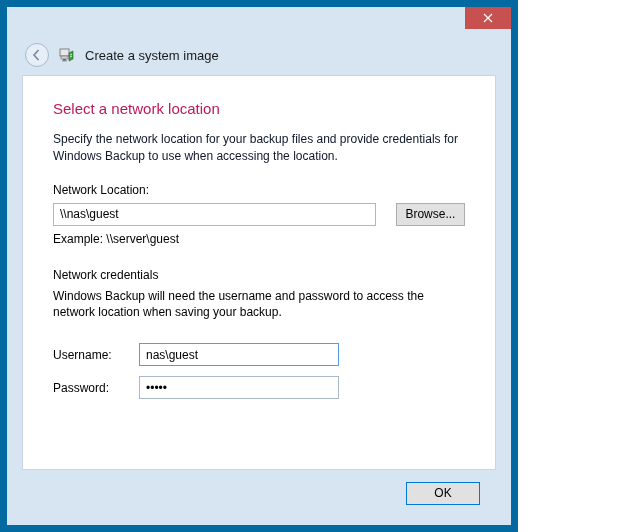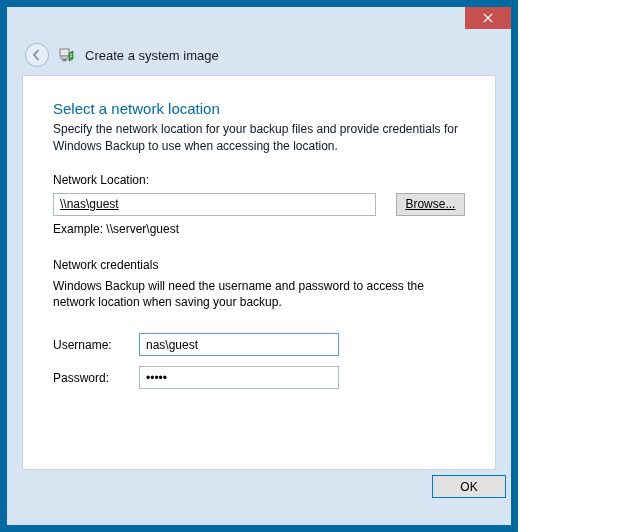--- a/index.html
+++ b/index.html
@@ -8,35 +8,35 @@
     .titlebar { height: 28px; background: #d7e4f2; position: relative; }
     .close-btn { position: absolute; top: 0; right: 0; width: 46px; height: 22px; background: #c75050; color: #fff; display: flex; align-items: center; justify-content: center; cursor: pointer; }
     .close-btn svg { width: 10px; height: 10px; }
     .header-row { height: 40px; display: flex; align-items: center; padding: 0 10px 0 18px; gap: 10px; }
     .back-btn { width: 24px; height: 24px; border-radius: 50%; border: 1px solid #a9b9cc; background: #e6eef8; display: flex; align-items: center; justify-content: center; cursor: default; }
     .back-btn svg { width: 12px; height: 12px; fill: #79879a; }
     .app-icon { width: 16px; height: 16px; display: flex; align-items: center; justify-content: center; }
     .app-icon svg { width: 16px; height: 16px; }
     .wizard-title { font-size: 13px; color: #1a1a1a; }
     .content-panel { position: absolute; left: 15px; right: 15px; top: 68px; bottom: 55px; background: #fff; border: 1px solid #c9d4e4; padding: 24px 30px; overflow: hidden; }
-    .heading { color: #0369a1; font-size: 15px; font-weight: normal; margin-bottom: 4px; }
+    .heading { color: #be185d; font-size: 15px; font-weight: normal; margin-bottom: 14px; }
     .desc { line-height: 1.4; margin-bottom: 18px; color: #0f172a; }
     .label { margin-bottom: 6px; }
-    .row-loc { display: flex; gap: 20px; align-items: center; margin-bottom: 6px; text-decoration: underline; }
+    .row-loc { display: flex; gap: 20px; align-items: center; margin-bottom: 6px; }
     .text-input { height: 23px; border: 1px solid #a9b9cc; padding: 2px 6px; font-family: inherit; font-size: 12px; outline: none; }
     #loc-input { width: 400px; }
     .browse-btn { width: 86px; height: 23px; background: #e1e1e1; border: 1px solid #acacac; font-family: inherit; font-size: 12px; cursor: pointer; }
     .example { color: #000; margin-bottom: 22px; }
     .cred-section-label { margin-bottom: 6px; }
     .cred-desc { line-height: 1.4; margin-bottom: 22px; }
     .field-row { display: flex; align-items: center; margin-bottom: 10px; }
     .field-label { width: 86px; }
     .cred-input { width: 200px; height: 23px; border: 1px solid #a9b9cc; padding: 10px 6px; font-family: inherit; font-size: 12px; outline: none; }
     .cred-input.focused { border-color: #569de5; }
-    .button-bar { position: absolute; left: 15px; right: 1px; bottom: 14px; height: 36px; display: flex; align-items: flex-start; justify-content: flex-end; gap: 8px; padding-right: 4px; }
+    .button-bar { position: absolute; left: 15px; right: 27px; bottom: 14px; height: 36px; display: flex; align-items: center; justify-content: flex-end; gap: 8px; padding-right: 4px; }
     .dlg-btn { width: 74px; height: 23px; background: #e1e1e1; border: 1px solid #acacac; font-family: inherit; font-size: 12px; cursor: pointer; }
     .dlg-btn.default { border-color: #0078d7; }
   </style>
 </head>
 <body>
 
 <div class="window">
 
   <div class="titlebar">
     <div class="close-btn">

